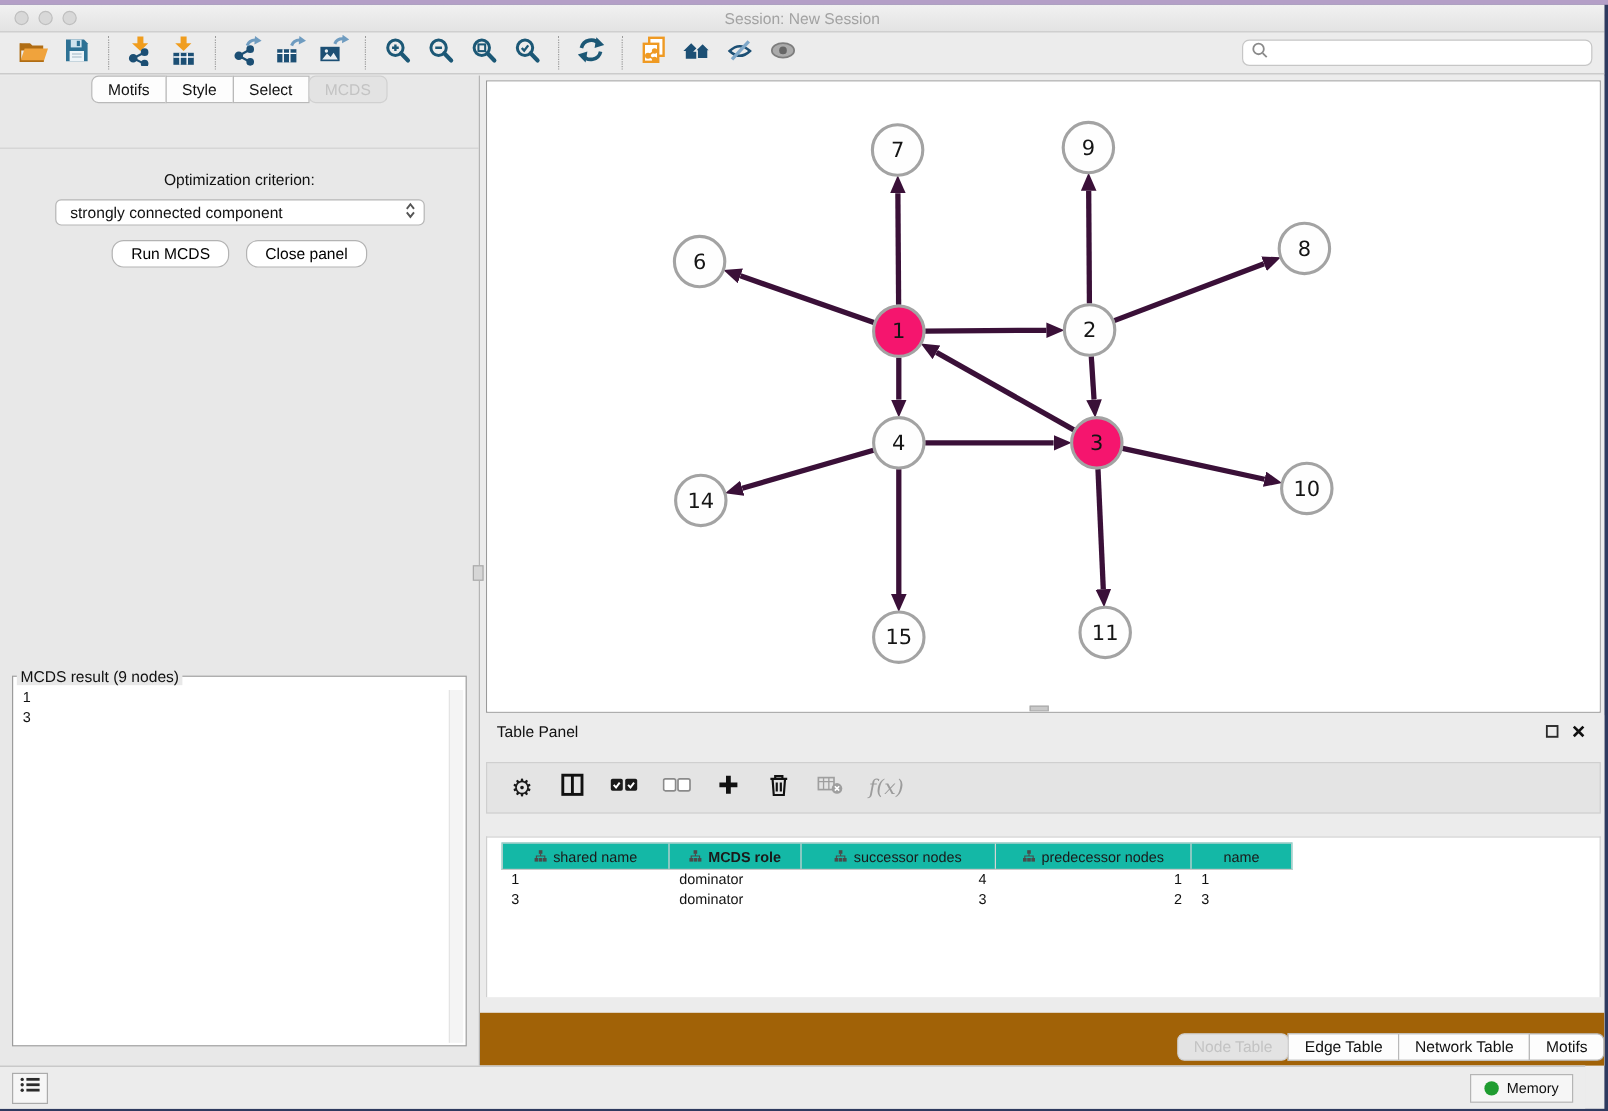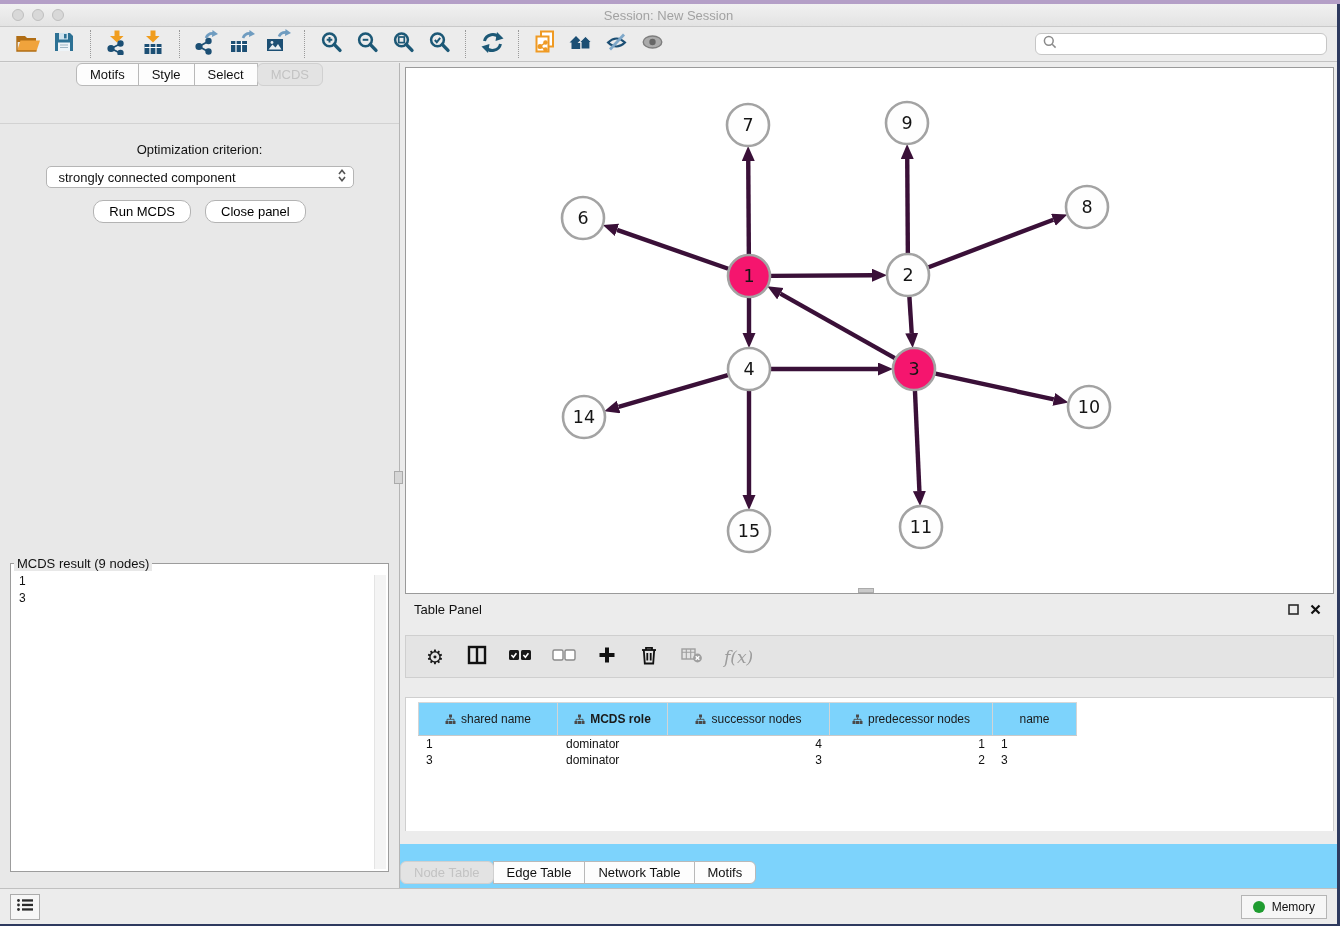--- a/index.html
+++ b/index.html
@@ -59,29 +59,29 @@
   .network-canvas { flex:1; position:relative; background:#fff; overflow:hidden; }
   .network-canvas svg.graph { position:absolute; left:0; top:0; }
   .hgrip { position:absolute; bottom:0; left:452px; width:16px; height:5px; background:#c9c9c9; border:1px solid #ababab; }
   
   .table-panel { flex:1; display:flex; flex-direction:column; margin-top:2px; background:#ececec;gap:13px; }
   .tp-header { height:26px; display:flex; align-items:center; padding:0 14px; font-size:13px; }
   .tp-toolbar { height:43px; margin:0 3px 0 5px; background:#e4e4e4; border:1px solid #cfcfcf; display:flex; align-items:center; gap:20px; padding:0 18px; flex:0 0 auto; }
   .tp-tool { display:flex; align-items:center; justify-content:center; min-width:22px; height:24px; }
   .fx { font-family:"DejaVu Serif", serif; font-style:italic; font-size:17px; color:#9c9c9c; }
   .table-area { flex:1; margin:6px 3px 0 5px; background:#fff; border:1px solid #cfcfcf; border-bottom:none; overflow:hidden; }
-  .thead { display:inline-flex; background:#7dd3fc; border-top:1px solid #d8d8d8; border-bottom:1px solid #c9c9c9; height:34px; margin-left:12px; margin-top:4px; }
+  .thead { display:inline-flex; background:#14b8a6; border-top:1px solid #d8d8d8; border-bottom:1px solid #c9c9c9; height:23px; margin-left:12px; margin-top:4px; }
   .th { display:flex; align-items:center; justify-content:center; gap:5px; border-right:1px solid #d4d4d4; height:100%; font-size:12px; color:#1a1a1a; }
   .th:first-child { border-left:1px solid #d4d4d4; }
   .tbody { margin-left:12px; }
   .trow { display:flex; height:16px; align-items:center; font-size:12px; }
   .td { padding:0 8px; overflow:hidden; white-space:nowrap; }
-  .tabs-strip { height:44px; display:flex; justify-content:flex-start; align-items:center; padding-top:12px; background:#7dd3fc; flex:0 0 auto; }
-  
-  .status-bar { position:absolute; left:0; right:0; bottom:0; height:36px; background:#ececec; border-top:1px solid #c0c0c0; display:flex; align-items:center; padding:0 10px; }
+  .tabs-strip { height:44px; display:flex; justify-content:flex-end; align-items:center; padding-top:12px; background:#a16207; flex:0 0 auto; }
+  
+  .status-bar { position:absolute; left:0; right:16px; bottom:0; height:36px; background:#ececec; border-top:1px solid #c0c0c0; display:flex; align-items:center; padding:0 10px; }
   .list-btn { width:30px; height:26px; background:#f6f6f6; border:1px solid #ababab; display:flex; align-items:center; justify-content:center; }
   .memory-btn { margin-left:auto; display:flex; align-items:center; gap:7px; background:#f6f6f6; border:1px solid #b5b5b5; padding:4px 11px; font-size:12px; }
   .mem-dot { width:12px; height:12px; border-radius:50%; background:#1f9c30; }
 </style>
 </head>
 <body>
 
 <div class="desktop-top"></div>
 
 <div class="window">

